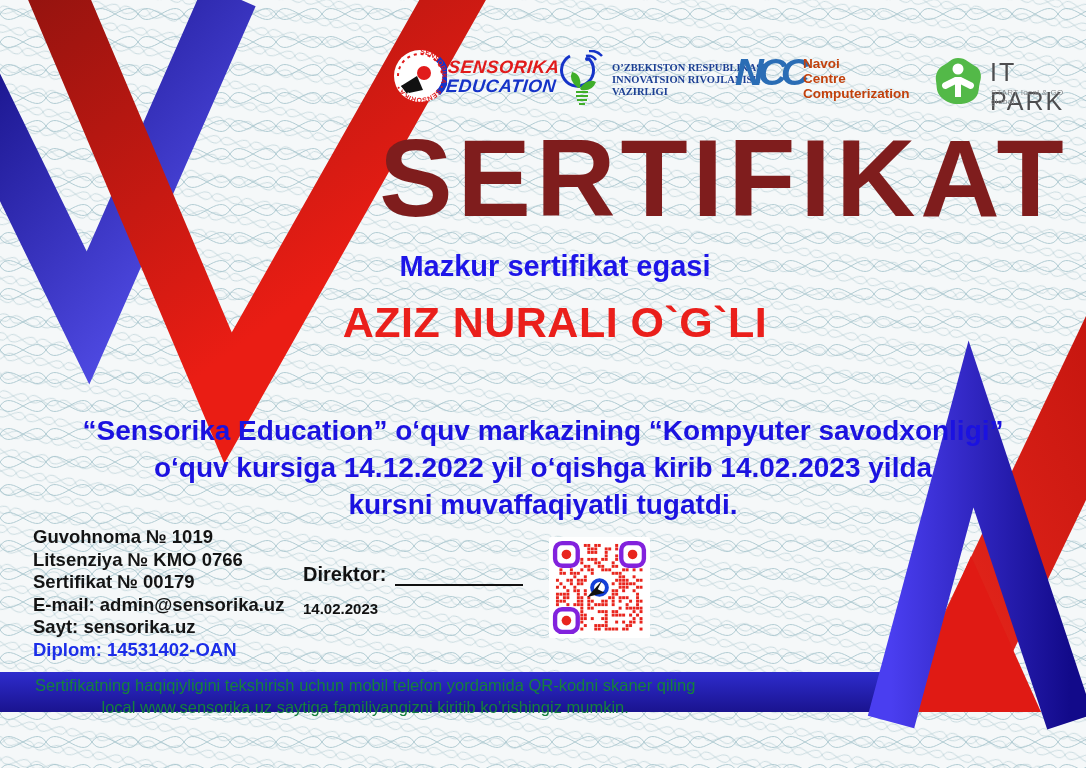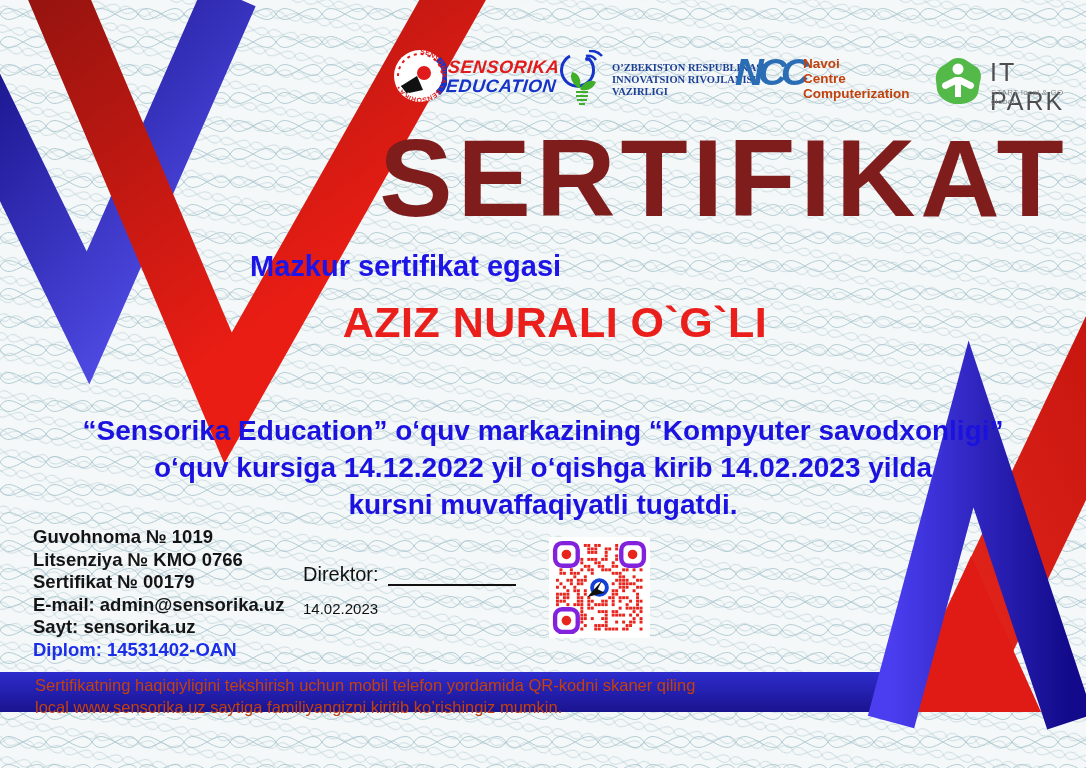--- a/index.html
+++ b/index.html
@@ -15,39 +15,39 @@
   .ncc-mark{position:absolute;left:735px;top:50px;font-size:40px;font-weight:bold;font-style:italic;
       color:#2a6db5;letter-spacing:-6px;transform:scaleY(.92);}
   .ncc-text{position:absolute;left:803px;top:56px;font-weight:bold;font-size:13.5px;line-height:15px;color:#c2410c;}
   .itpark-title{position:absolute;left:990px;top:58px;font-size:25px;color:#4d4d4f;letter-spacing:2px;}
   .itpark-sub{position:absolute;left:991px;top:88px;font-size:8px;color:#85878a;letter-spacing:.4px;}
 
   
   .title{position:absolute;left:366px;top:128px;width:716px;text-align:center;
       font-size:110px;font-weight:bold;letter-spacing:5px;color:#7f1d1d;line-height:100px;
       transform:scaleY(1.0);white-space:nowrap;}
-  .subtitle{position:absolute;left:250px;top:250px;width:610px;text-align:left;
+  .subtitle{position:absolute;left:250px;top:250px;width:610px;text-align:center;
       font-size:29px;font-weight:bold;color:#1d15e8;}
   .recipient{position:absolute;left:235px;top:300px;width:640px;text-align:center;
       font-size:43px;font-weight:bold;color:#ea1f1b;line-height:44px;letter-spacing:.5px;}
   .body-par{position:absolute;left:3px;top:412px;width:1080px;text-align:center;
       font-size:28px;font-weight:bold;color:#1b12e0;line-height:37px;}
 
   
   .details{position:absolute;left:33px;top:526px;font-size:18.5px;font-weight:bold;
       color:#141414;line-height:22.6px;}
   .details .blue{color:#1b2ee8;}
-  .signature{position:absolute;left:303px;top:563px;font-weight:normal;color:#111;}
+  .signature{position:absolute;left:303px;top:563px;font-weight:bold;color:#111;}
   .sig-row{font-size:20px;display:flex;align-items:flex-end;}
   .sig-line{display:inline-block;width:128px;border-bottom:2.5px solid #111;margin-left:9px;height:16px;}
   .sig-date{font-size:15px;margin-top:14px;}
   .qr{position:absolute;left:549px;top:537px;width:101px;height:101px;}
 
   
-  .footer-text{position:absolute;left:35px;top:675px;color:#c2410c;font-size:16.5px;line-height:21.5px;}
+  .footer-text{position:absolute;left:35px;top:675px;color:#15803d;font-size:16.5px;line-height:21.5px;text-align:center;}
   .footer-link{border-bottom:1.5px solid #fff;padding-bottom:0px;}
 </style>
 </head>
 <body>
 
 <div class="page">
 
   <svg class="bg" width="1086" height="768" viewBox="0 0 1086 768">
     <defs>
       <pattern id="g1" width="46" height="28" patternUnits="userSpaceOnUse">

